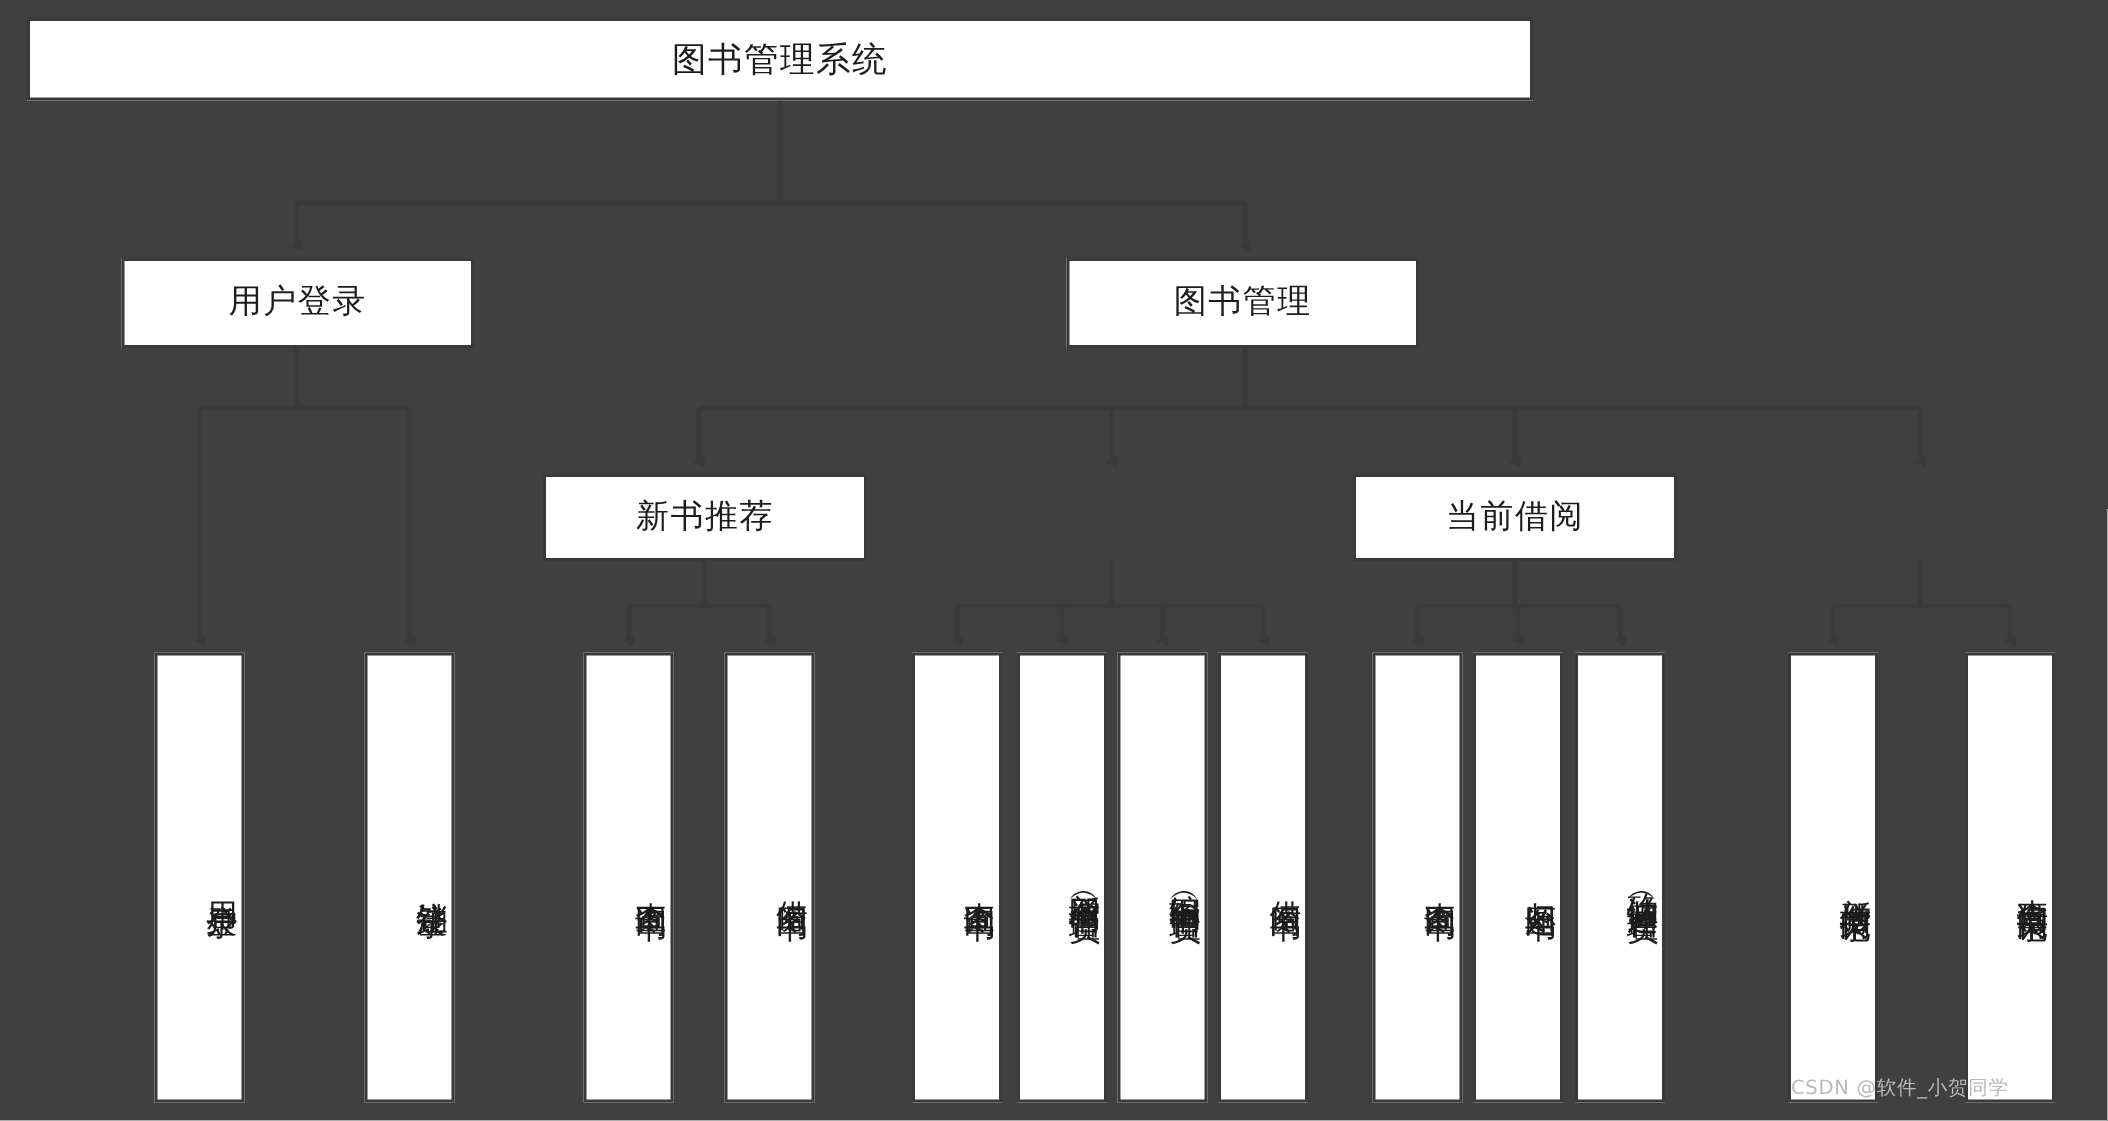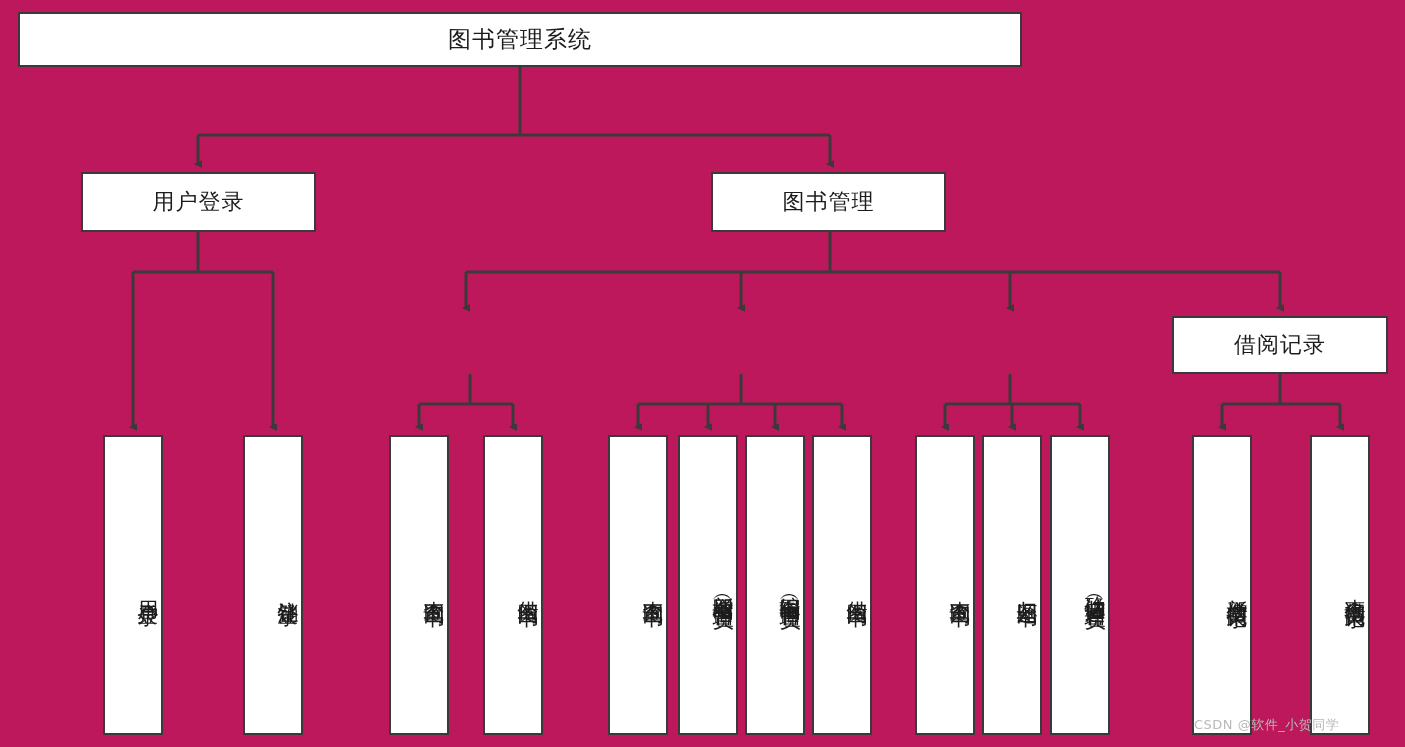--- a/index.html
+++ b/index.html
@@ -7,21 +7,21 @@
     padding: 0;
     background: #ffffff;
   }
   body {
     font-family: "DejaVu Sans", "Liberation Sans", sans-serif;
   }
   #canvas {
     position: relative;
     width: 1405px;
     height: 747px;
-    background: #be185d;
+    background: #404040;
     overflow: hidden;
   }
   #edges {
     position: absolute;
     left: 0;
     top: 0;
     width: 1405px;
     height: 747px;
   }
   .node {
@@ -128,22 +128,25 @@
     <span>图书管理系统</span>
   </div>
 
   <div class="node node-h" style="left:81px; top:172px; width:235px; height:60px;">
     <span>用户登录</span>
   </div>
   <div class="node node-h" style="left:711px; top:172px; width:235px; height:60px;justify-content:center;">
     <span>图书管理</span>
   </div>
 
-  <div class="node node-h" style="left:1172px; top:316px; width:216px; height:58px;">
-    <span>借阅记录</span>
+  <div class="node node-h" style="left:362px; top:316px; width:216px; height:58px;">
+    <span>新书推荐</span>
+  </div>
+  <div class="node node-h" style="left:902px; top:316px; width:216px; height:58px;">
+    <span>当前借阅</span>
   </div>
 
   <div class="node node-v" style="left:103px; top:435px; width:60px; height:300px;">
     <span class="vlabel">用户登录</span>
   </div>
   <div class="node node-v" style="left:243px; top:435px; width:60px; height:300px;">
     <span class="vlabel">注销登录</span>
   </div>
 
   <div class="node node-v" style="left:389px; top:435px; width:60px; height:300px;">

